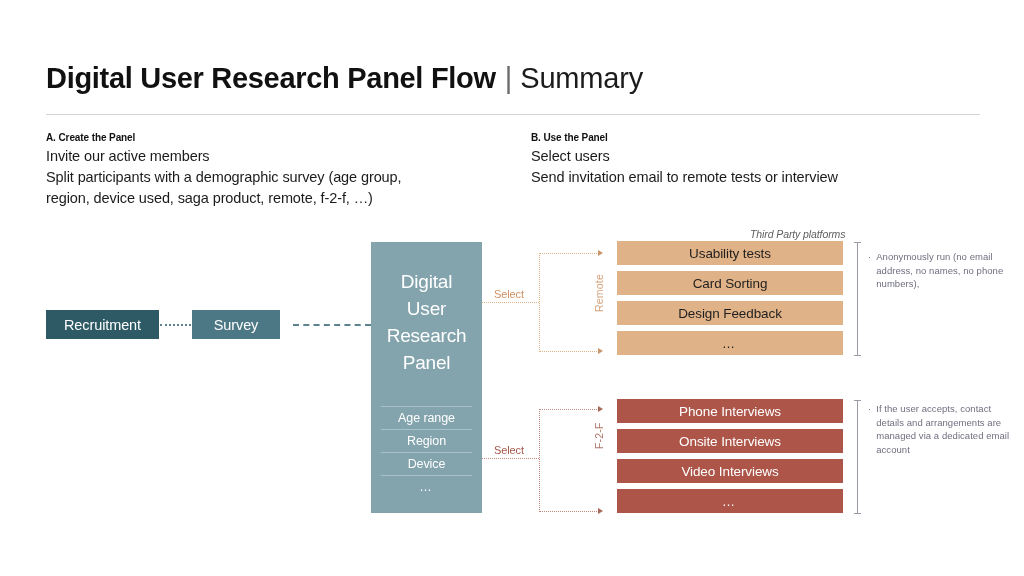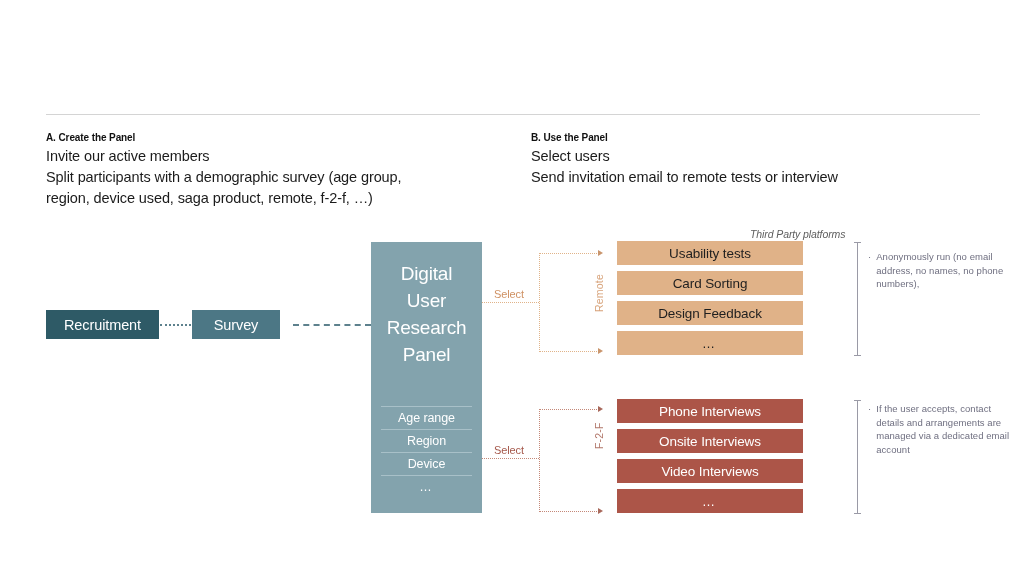--- a/index.html
+++ b/index.html
@@ -111,21 +111,21 @@
     width: 111px; height: 271px;
     background: #83a3ad;
     display: flex;
     flex-direction: column;
   }
   .panel-title {
     color: #ffffff;
     font-size: 19px;
     line-height: 27px;
     text-align: center;
-    padding-top: 18px;
+    padding-top: 26px;
     letter-spacing: -0.2px;
     font-weight: normal;
   }
   .panel-attrs {
     margin-top: auto;
     padding: 0 10px 15px 10px;
   }
   .panel-attr {
     color: #ffffff;
     font-size: 12.5px;
@@ -185,21 +185,21 @@
     font-size: 10.5px;
     font-style: italic;
     color: #5e5e5e;
     letter-spacing: -0.1px;
   }
 
   
   .bars {
     position: absolute;
     left: 617px;
-    width: 186px;
+    width: 226px;
   }
   #bars-remote { top: 241px; }
   #bars-f2f    { top: 399px; }
   .bar {
     height: 24px;
     margin-bottom: 6px;
     display: flex;
     align-items: center;
     justify-content: center;
     font-size: 13.5px;
@@ -239,20 +239,25 @@
   #note-remote { left: 868px; top: 250px; width: 148px; }
   #note-f2f    { left: 868px; top: 402px; width: 152px; }
   .note-bullet { margin-right: 5px; }
   .note-text { flex: 1; }
 </style>
 </head>
 <body>
 
 <div id="slide">
 
+  <div class="title-row">
+    <span class="title-strong">Digital User Research Panel Flow</span>
+    <span class="title-sep">|</span>
+    <span class="title-light">Summary</span>
+  </div>
   <div class="title-rule"></div>
 
   <div class="section a">
     <div class="sec-head">A. Create the Panel</div>
     <div class="sec-line">Invite our active members</div>
     <div class="sec-line">Split participants with a demographic survey (age group,</div>
     <div class="sec-line">region, device used, saga product, remote, f-2-f, …)</div>
   </div>
 
   <div class="section b">

